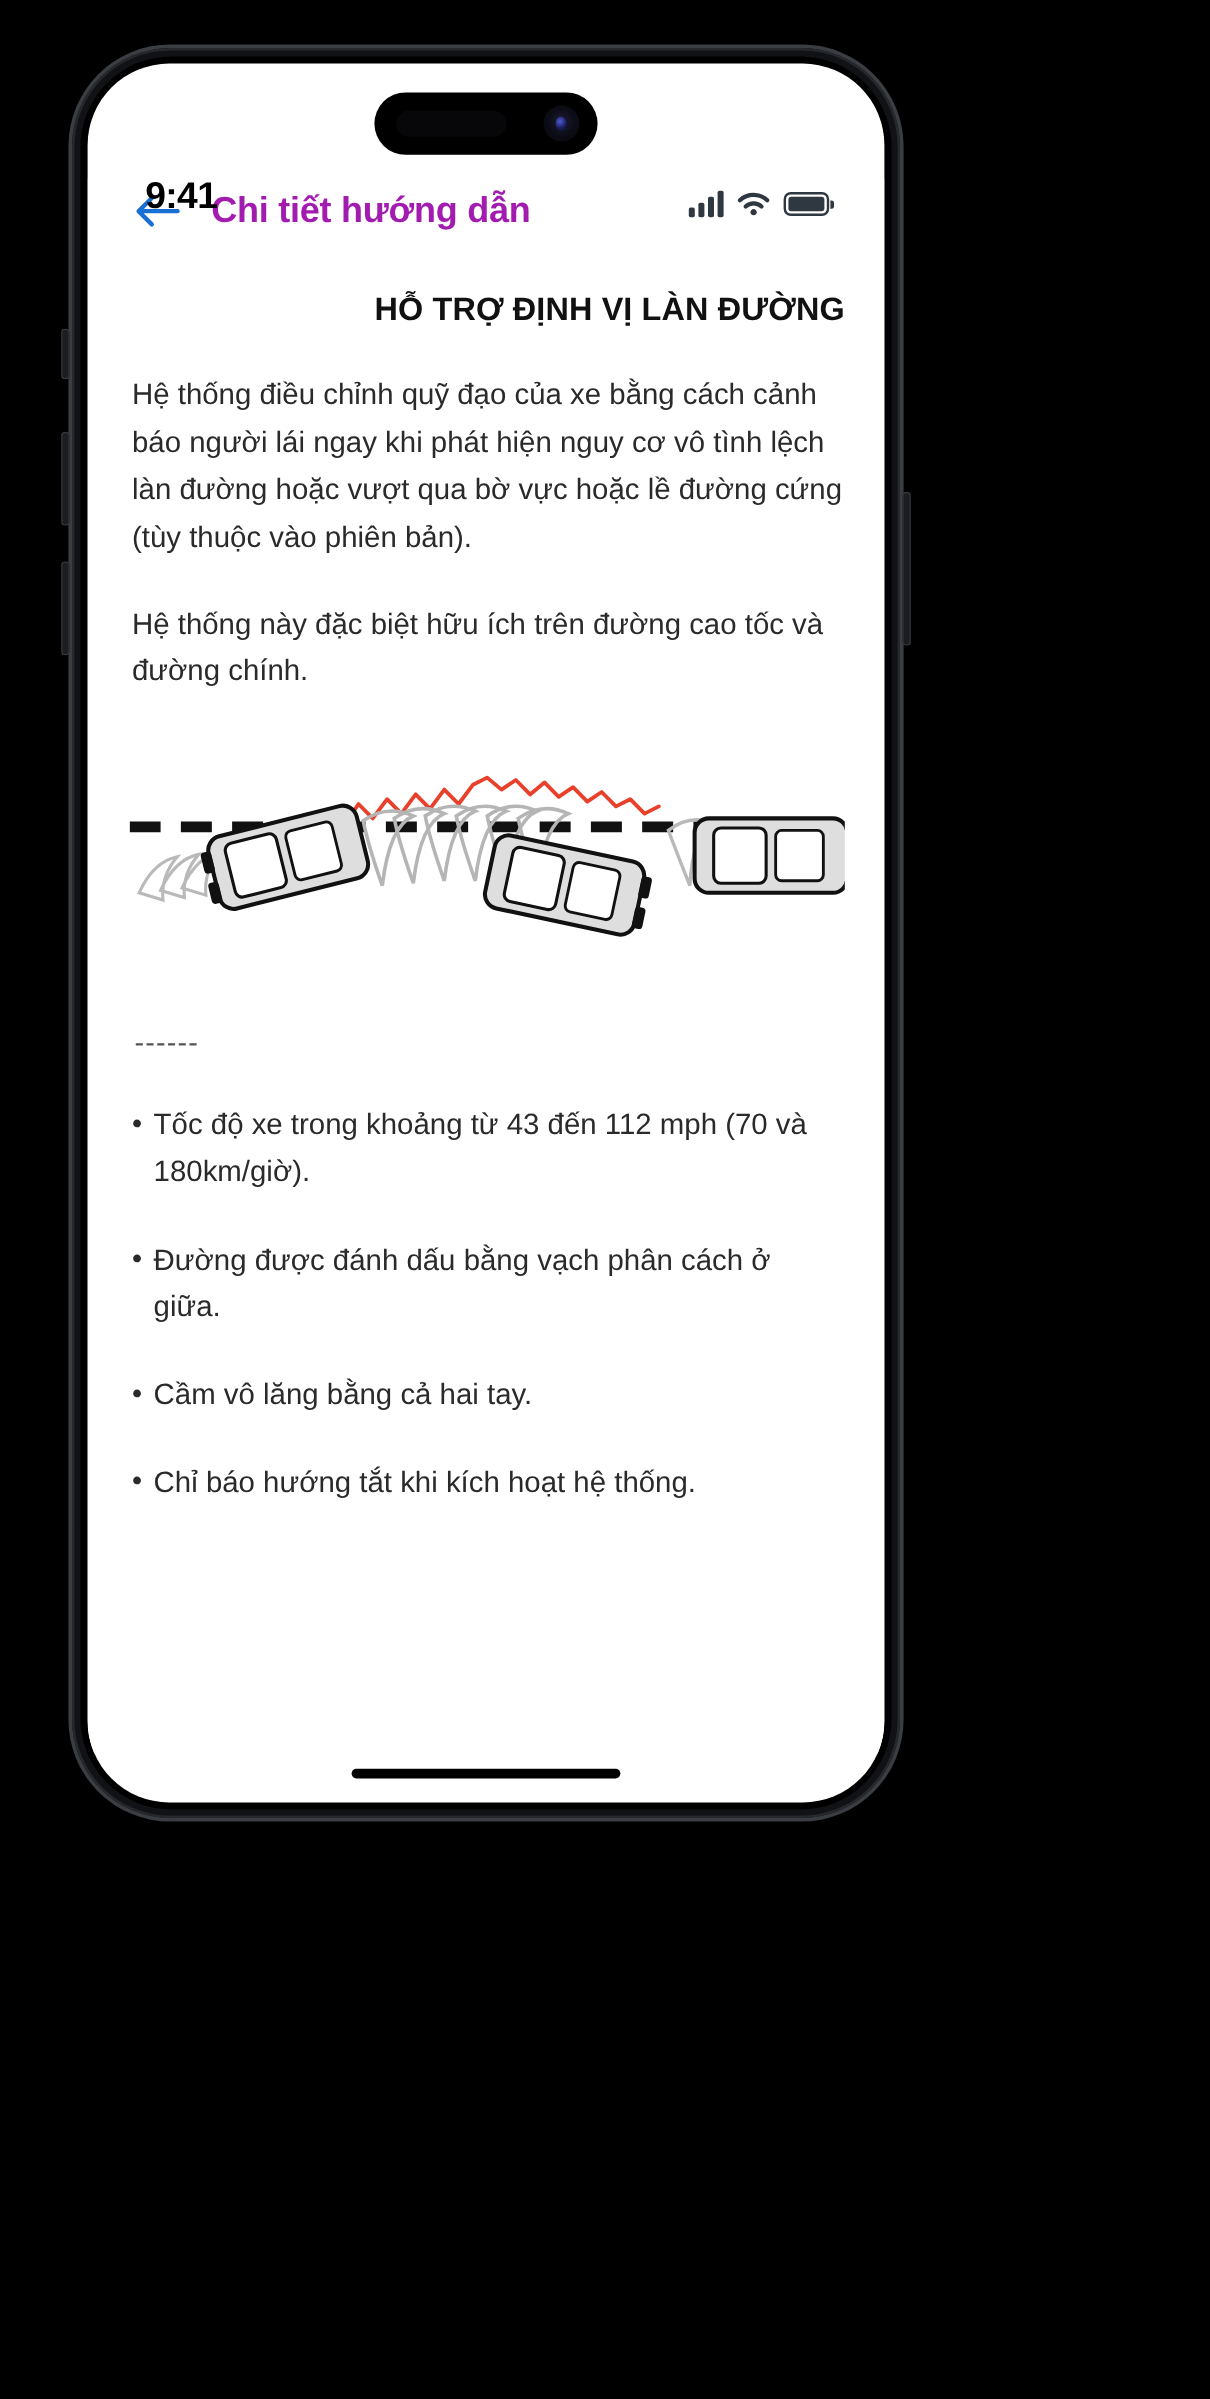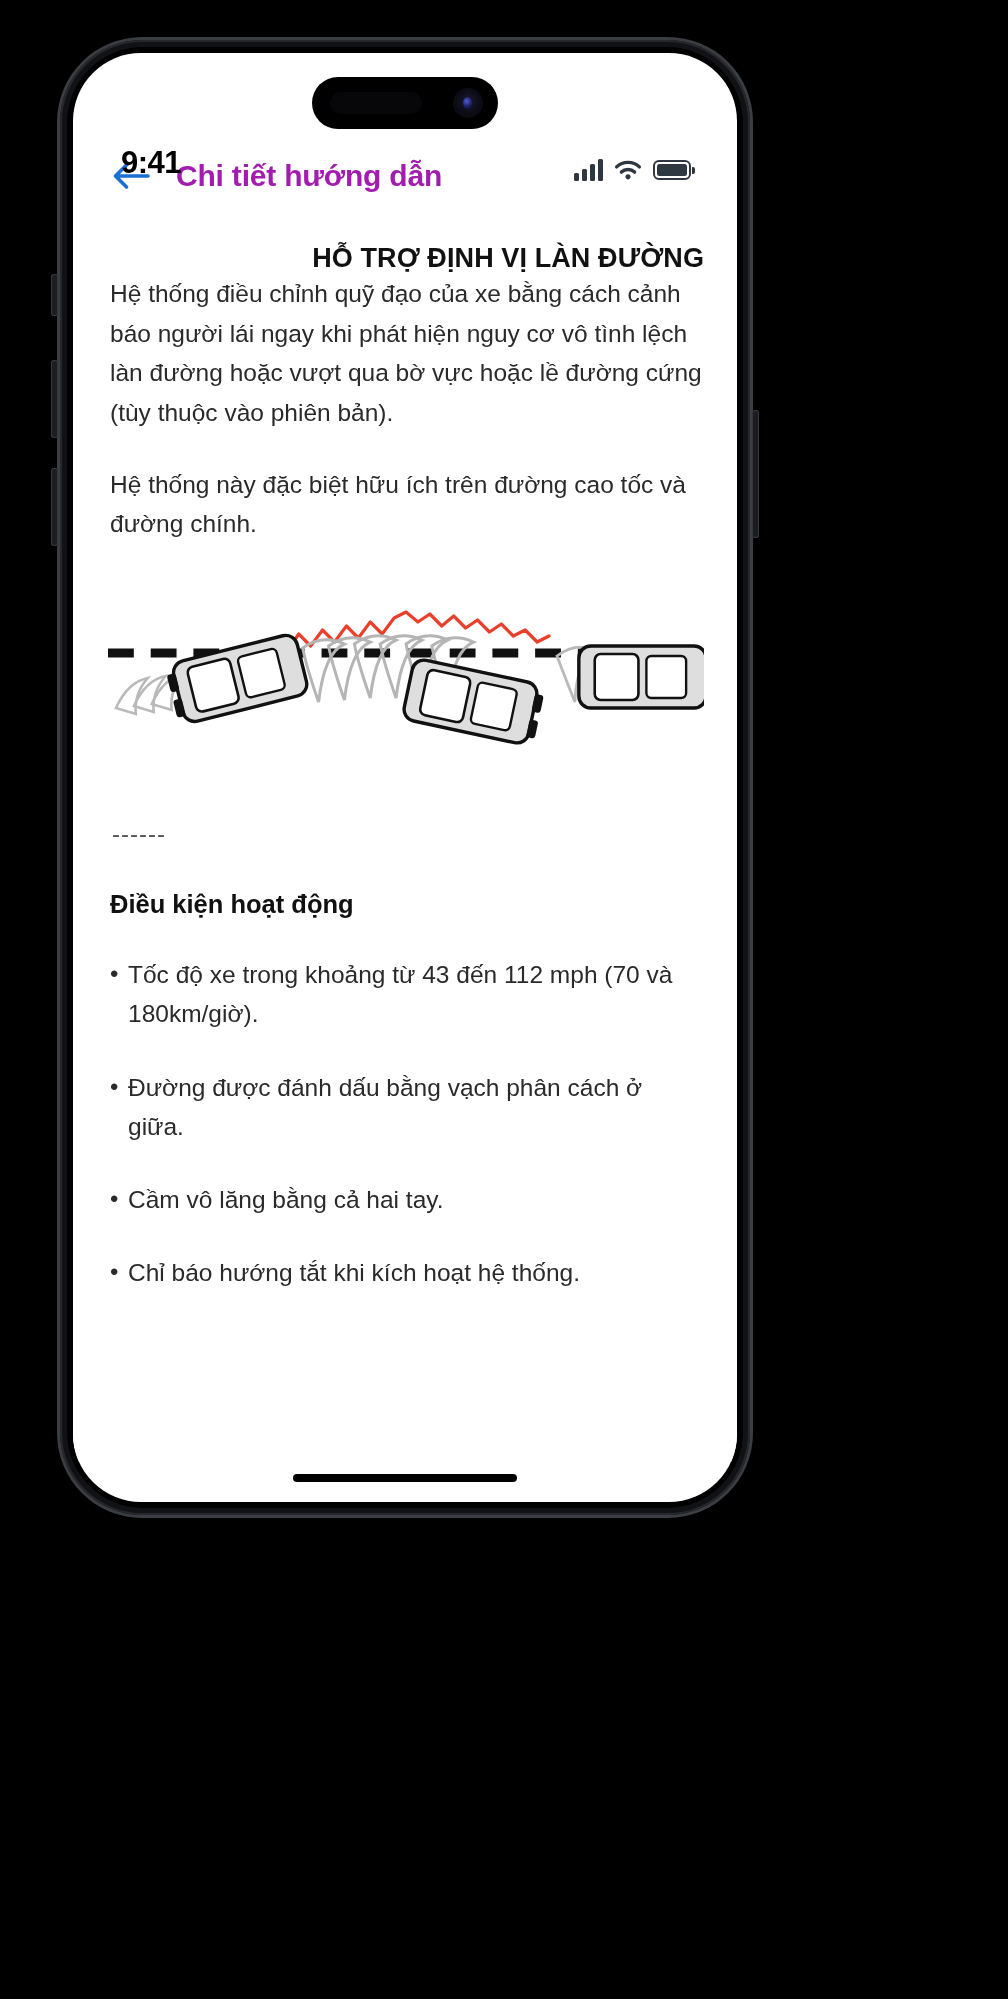--- a/index.html
+++ b/index.html
@@ -183,20 +183,21 @@
     margin-top: 44px;
     font-size: 27px;
     font-weight: bold;
     color: #111111;
     letter-spacing: 0.1px;
     padding-left: 4px;
     text-align: right;
   }
 
   .para {
+    margin-top: 36px;
     font-size: 24.5px;
     line-height: 1.62;
     color: #2a2a2a;
     padding-left: 4px;
   }
   .para + .para { margin-top: 32px; }
 
   
   .illustration {
     margin-top: 52px;
@@ -354,21 +355,20 @@
           <g transform="translate(474,44)">
             <rect x="0" y="6" width="128" height="62" rx="12" fill="#dedede" stroke="#111111" stroke-width="3.4"></rect>
             <rect x="16" y="14" width="44" height="46" rx="6" fill="#ffffff" stroke="#111111" stroke-width="2.6"></rect>
             <rect x="68" y="16" width="40" height="42" rx="5" fill="#ffffff" stroke="#111111" stroke-width="2.4"></rect>
           </g>
         </svg>
       </div>
 
       <div class="hr-dashes">------</div>
 
-      <div class="sub-title">Điều kiện hoạt động</div>
 
       <div class="bullet-list">
         <div class="bullet">
           <span class="dot">•</span>
           <span class="btext">Tốc độ xe trong khoảng từ 43 đến 112 mph (70 và 180km/giờ).</span>
         </div>
         <div class="bullet">
           <span class="dot">•</span>
           <span class="btext">Đường được đánh dấu bằng vạch phân cách ở giữa.</span>
         </div>

